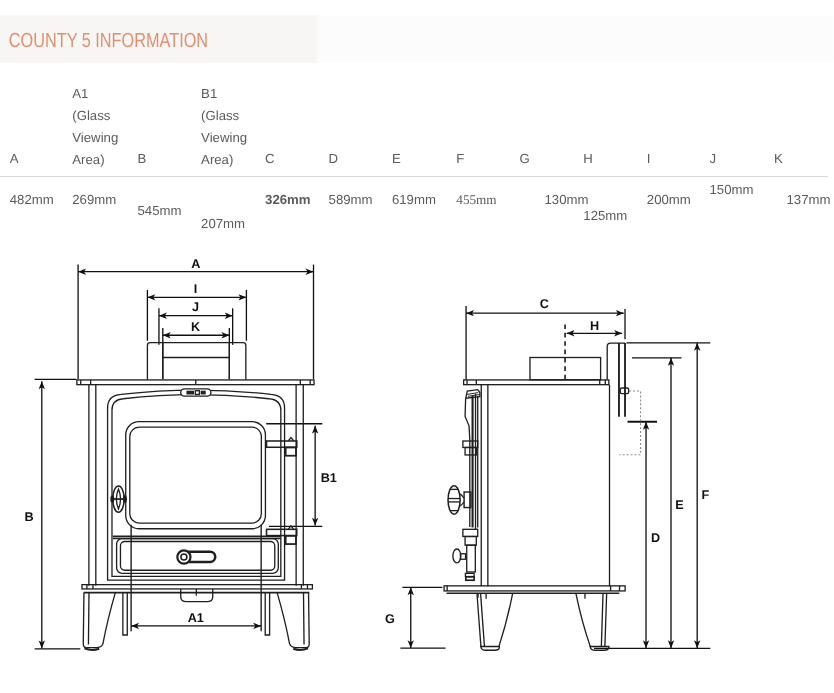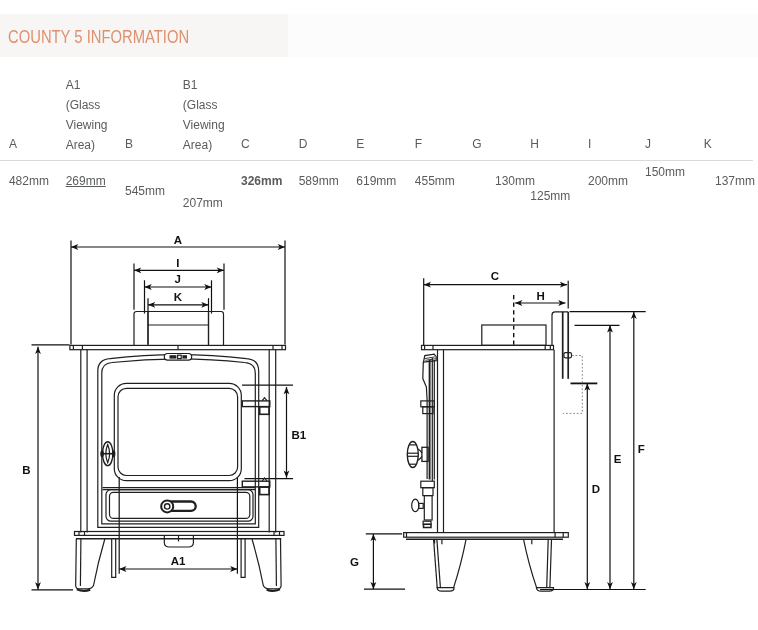--- a/index.html
+++ b/index.html
@@ -40,33 +40,33 @@
 <div class="tcell" style="left:588px;top:136.9px;">I</div>
 
 <div class="tcell" style="left:645px;top:136.9px;">J</div>
 
 <div class="tcell" style="left:703.7px;top:136.9px;">K</div>
 
 <div class="abs" style="left:0;top:160.3px;width:753px;height:1px;background:#dadada;"></div>
 
 <div class="tcell" style="left:8.9px;top:173.5px;">482mm</div>
 
-<div class="tcell" style="left:65.7px;top:173.5px;text-decoration:underline;">269mm</div>
+<div class="tcell" style="left:65.7px;top:173.5px;">269mm</div>
 
 <div class="tcell" style="left:125px;top:184px;">545mm</div>
 
 <div class="tcell" style="left:182.8px;top:168px;margin-top:28px;">207mm</div>
 
 <div class="tcell" style="left:241px;top:173.5px;font-weight:bold;">326mm</div>
 
 <div class="tcell" style="left:298.7px;top:173.5px;text-align:center;">589mm</div>
 
 <div class="tcell" style="left:356.3px;top:173.5px;text-align:center;">619mm</div>
 
-<div class="tcell" style="left:414.8px;top:173.5px;">455mm</div>
+<div class="tcell" style="left:414.8px;top:173.5px;font-family:Liberation Serif, serif;">455mm</div>
 
 <div class="tcell" style="left:495px;top:173.5px;">130mm</div>
 
 <div class="tcell" style="left:530.3px;top:173.5px;margin-top:15px;">125mm</div>
 
 <div class="tcell" style="left:588px;top:173.5px;">200mm</div>
 
 <div class="tcell" style="left:645px;top:165px;">150mm</div>
 
 <div class="tcell" style="left:715px;top:173.5px;">137mm</div>

